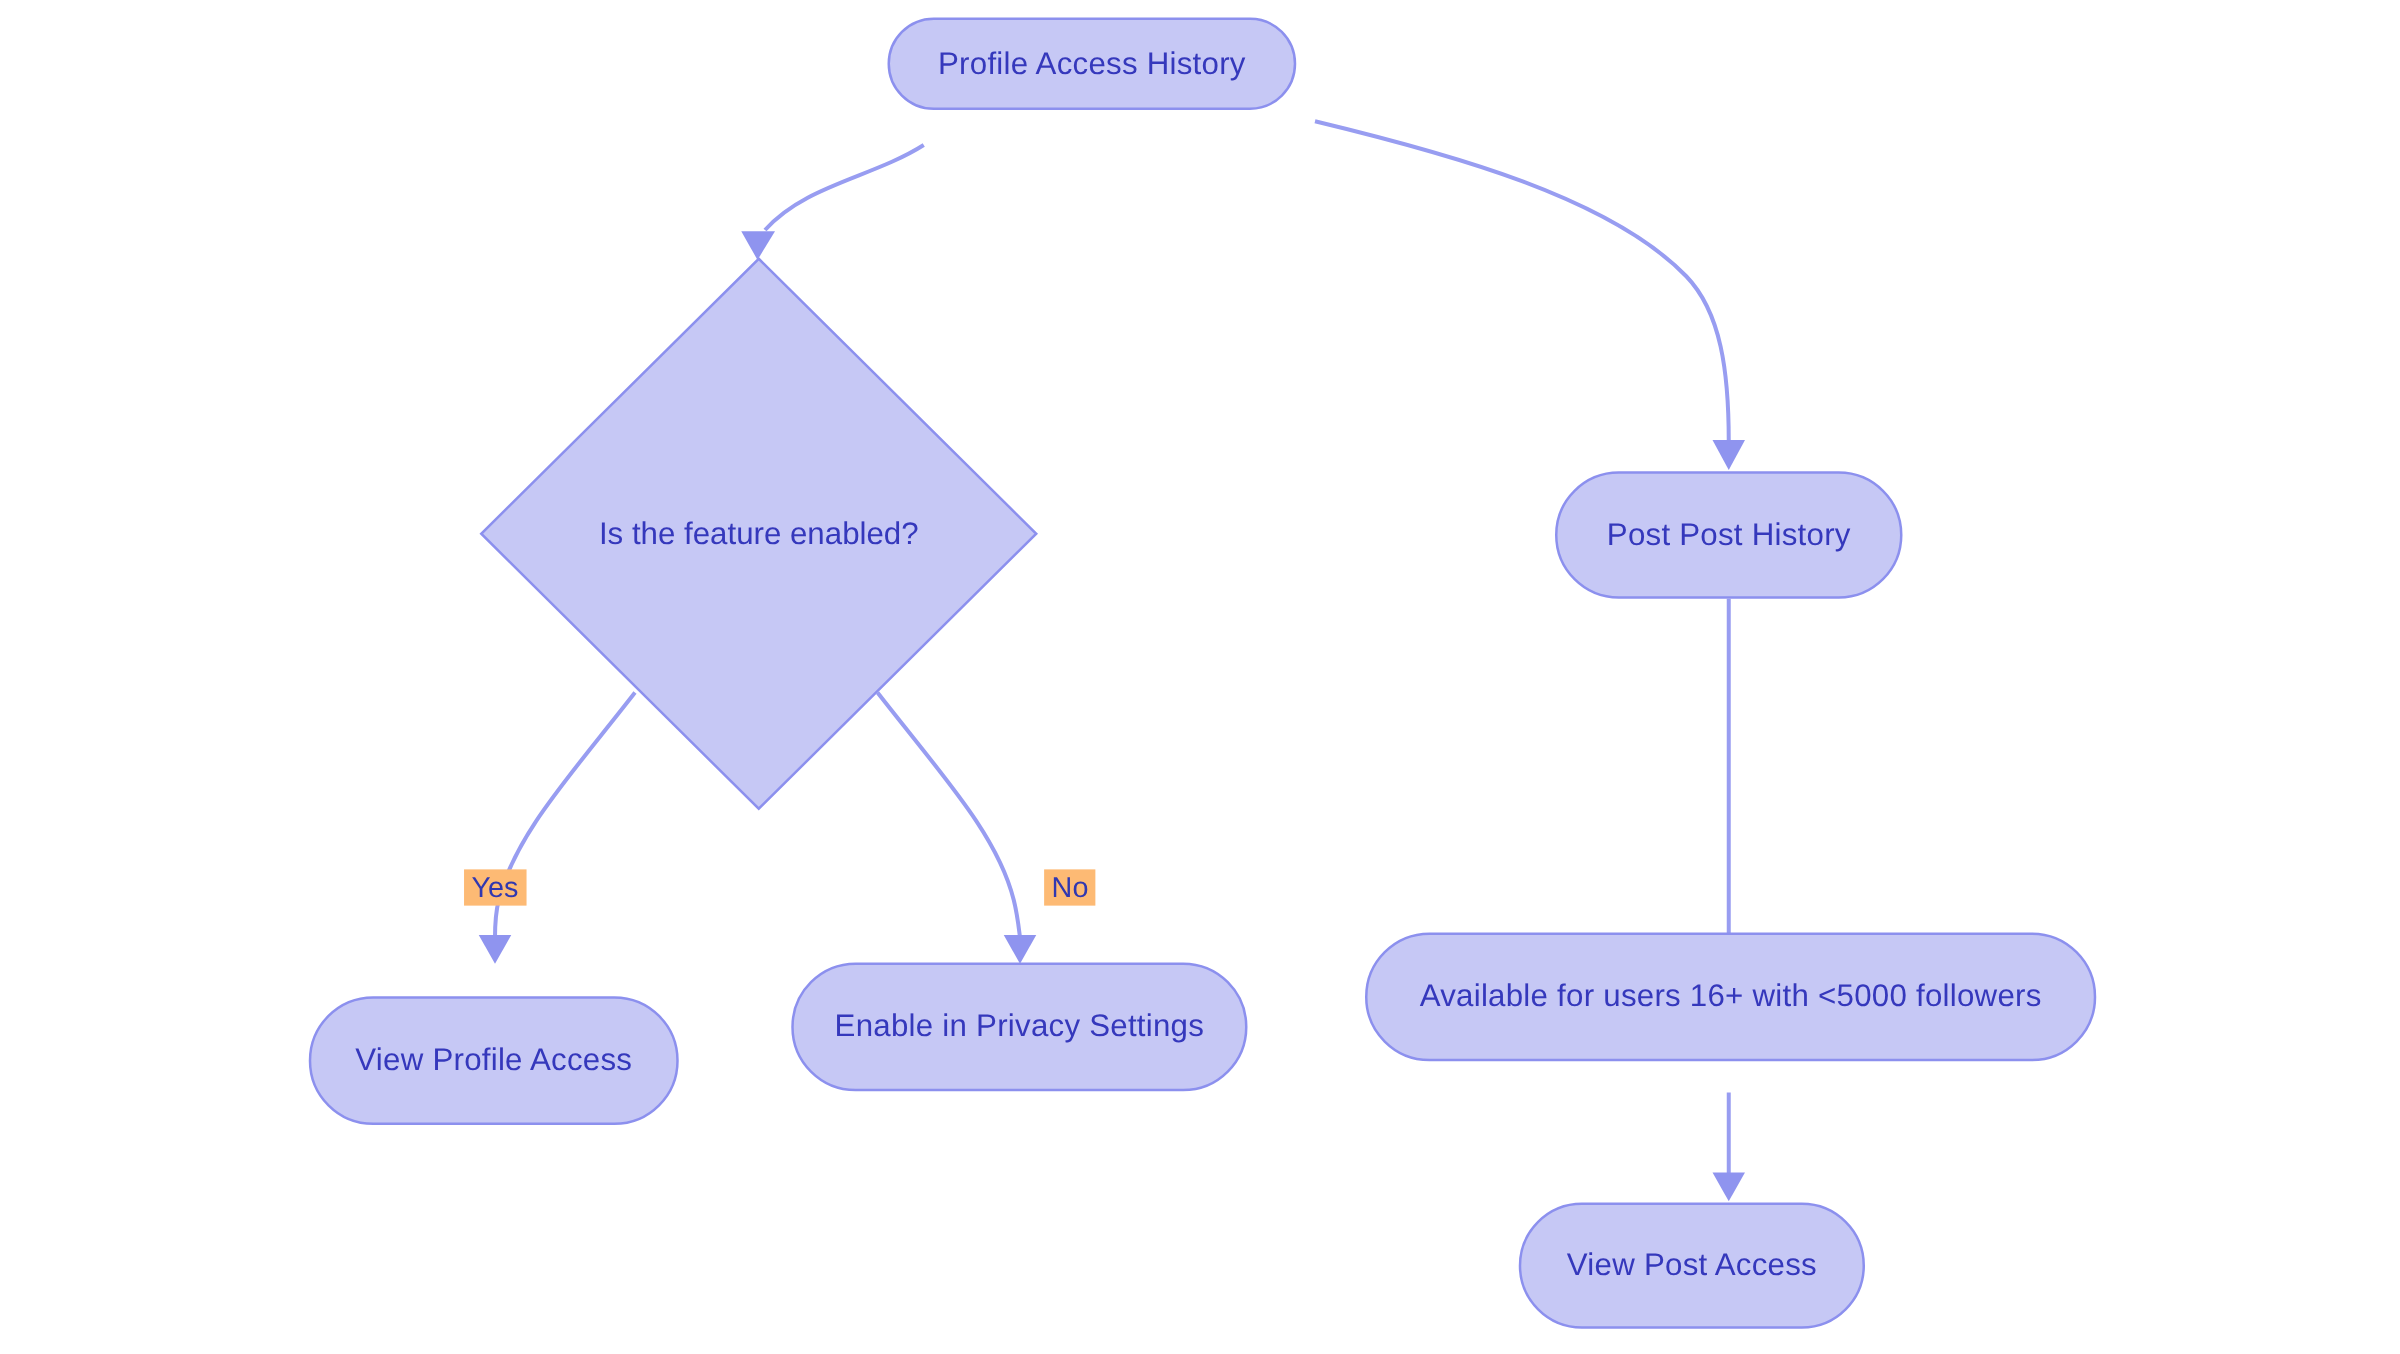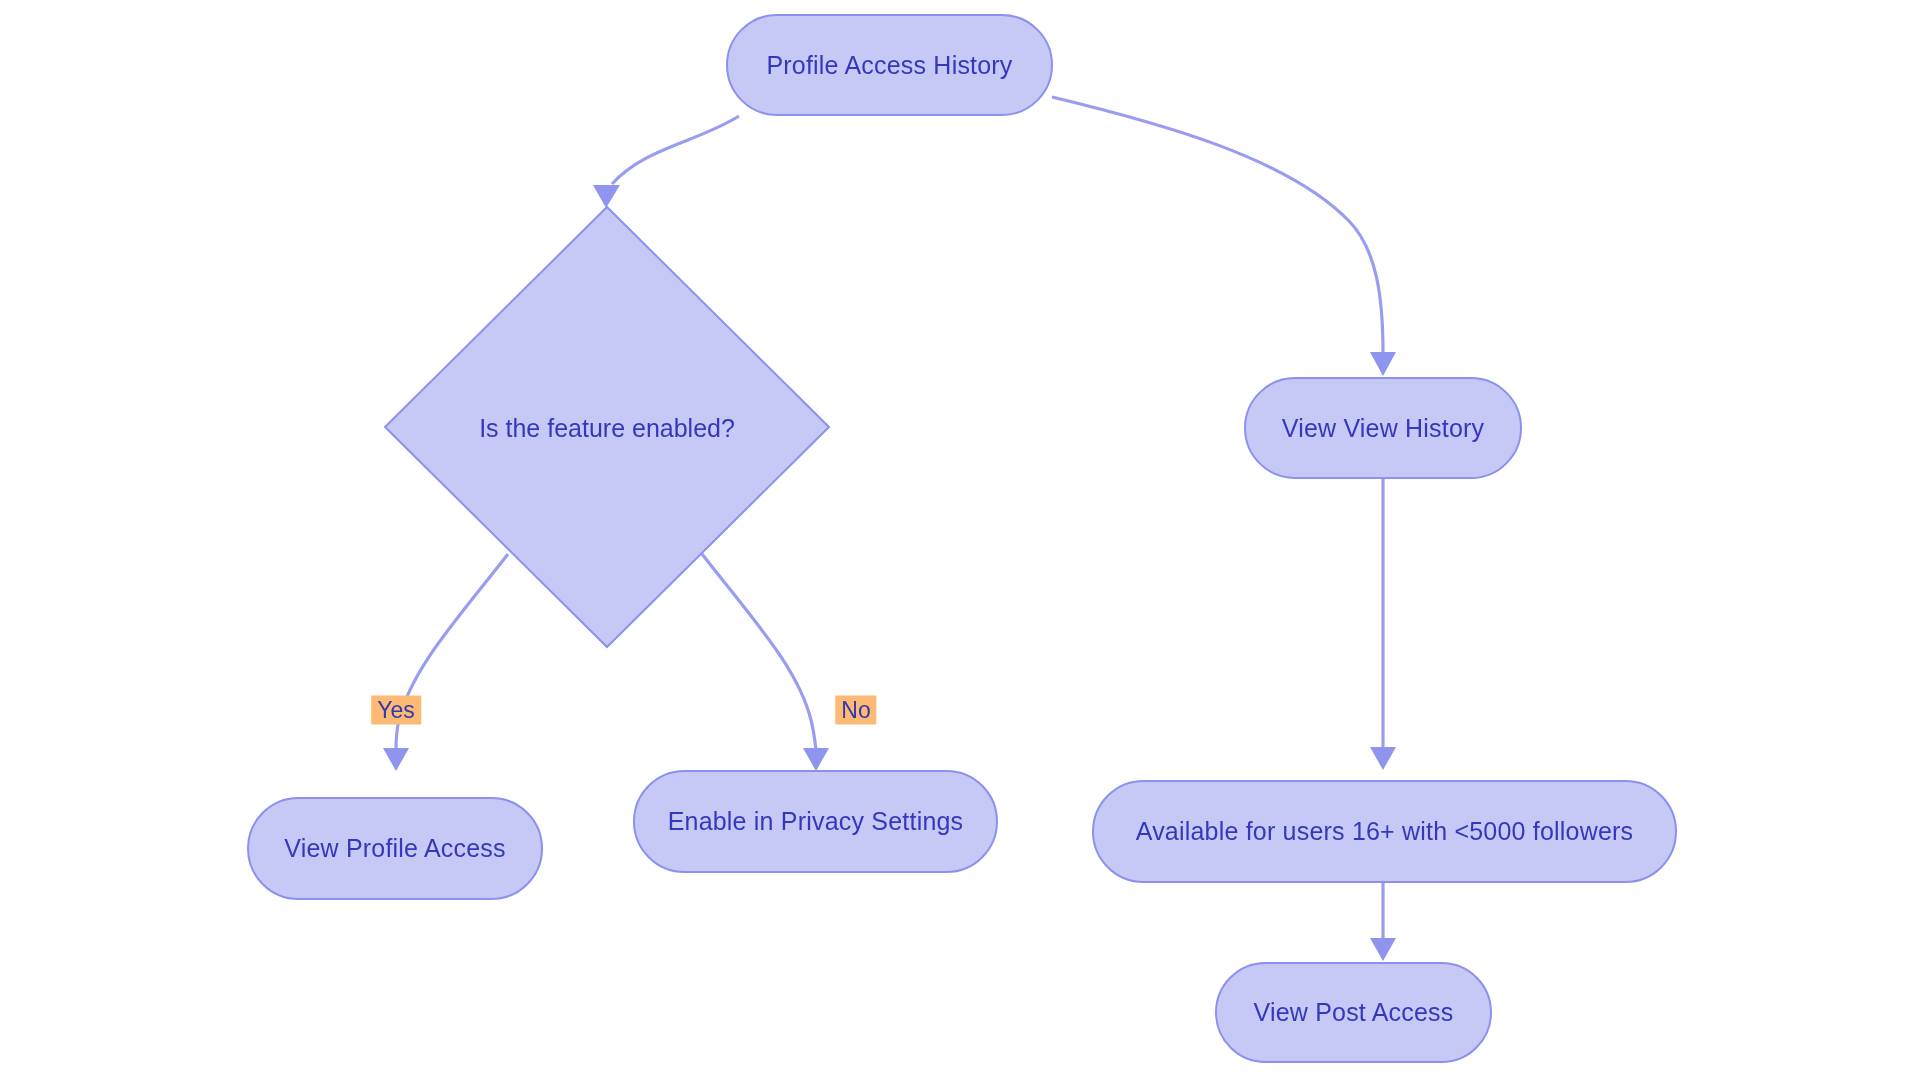--- a/index.html
+++ b/index.html
@@ -93,31 +93,31 @@
     <path class="edge-path" d="M 702 554 C 755 622, 798 668, 811 720 C 814 732, 815 742, 816 750"></path>
     <path class="arrowhead" d="M 803 748 L 829 748 L 816 771 Z"></path>
 
     <path class="edge-path" d="M 1383 479 L 1383 748"></path>
     <path class="arrowhead" d="M 1370 747 L 1396 747 L 1383 770 Z"></path>
 
     <path class="edge-path" d="M 1383 874 L 1383 940"></path>
     <path class="arrowhead" d="M 1370 938 L 1396 938 L 1383 961 Z"></path>
   </svg>
 
-  <div class="node" style="left:726px; top:14px; width:327px; height:102px;">Profile Access History</div>
+  <div class="node" style="left:710px; top:14px; width:327px; height:74px;">Profile Access History</div>
 
   <div class="diamond-label" style="left:607px; top:428px;">Is the feature enabled?</div>
 
   <div class="node" style="left:247px; top:770px; width:296px; height:103px;margin-top:27px;">View Profile Access</div>
 
   <div class="node" style="left:633px; top:770px; width:365px; height:103px;">Enable in Privacy Settings</div>
 
-  <div class="node" style="left:1244px; top:377px; width:278px; height:102px;">View View History</div>
+  <div class="node" style="left:1244px; top:377px; width:278px; height:102px;">Post Post History</div>
 
-  <div class="node" style="left:1092px; top:780px; width:585px; height:103px;">Available for users 16+ with &lt;5000 followers</div>
+  <div class="node" style="left:1092px; top:746px; width:585px; height:103px;">Available for users 16+ with &lt;5000 followers</div>
 
   <div class="node" style="left:1215px; top:962px; width:277px; height:101px;">View Post Access</div>
 
   <div class="edge-label" style="left:396px; top:710px;">Yes</div>
 
   <div class="edge-label" style="left:856px; top:710px;">No</div>
 
 </div>
 
 </body></html>

